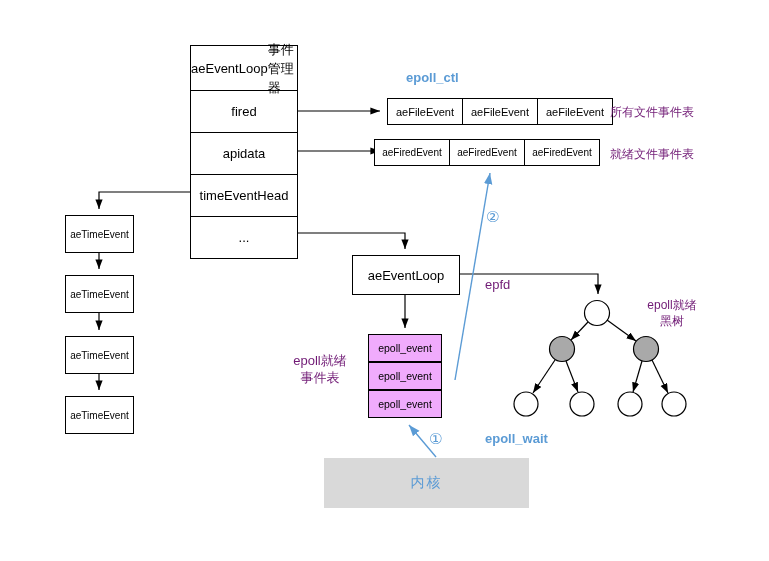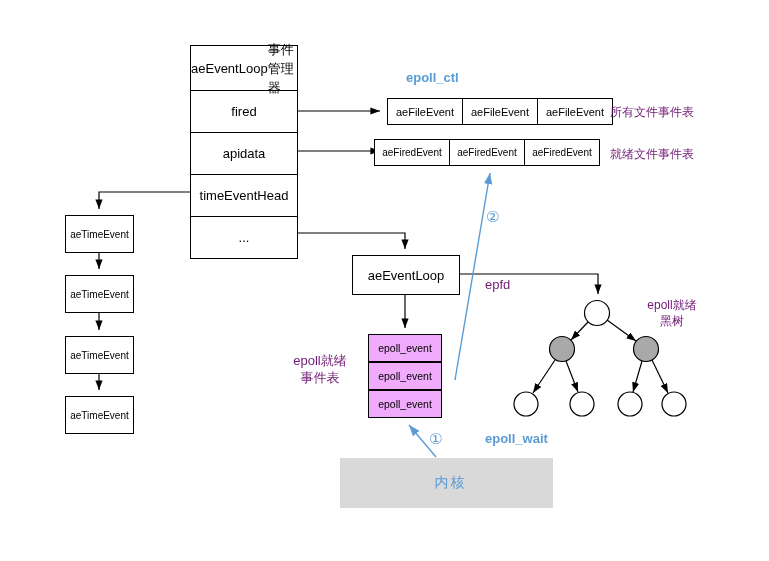--- a/index.html
+++ b/index.html
@@ -32,23 +32,23 @@
   .stack .scell {
     box-sizing:border-box; border:1px solid #000; background:#f0abfc; height:28px;
     display:flex; align-items:center; justify-content:center; font-size:10.5px;
   }
   .timebox { width:69px; height:38px; font-size:10px; }
   .label { position:absolute; font-size:12px; color:#701a75; white-space:nowrap; }
   .blue { color:#5B9BD5; }
   .bold6 { font-weight:600; }
   .centered { text-align:center; white-space:normal; }
   .kernel {
-    position:absolute; left:340px; top:458px; width:205px; height:50px;
+    position:absolute; left:324px; top:458px; width:205px; height:50px;
     background:#D9D9D9; display:flex; align-items:center; justify-content:center;
-    font-size:14px; color:#5B9BD5; letter-spacing:2px;padding-left:8px;
+    font-size:14px; color:#5B9BD5; letter-spacing:2px;
   }
   svg.overlay { position:absolute; left:0; top:0; pointer-events:none; }
 </style>
 </head>
 <body>
 
 <div id="canvas">
 
   <svg class="overlay" width="769" height="561" viewBox="0 0 769 561">
     <defs>

